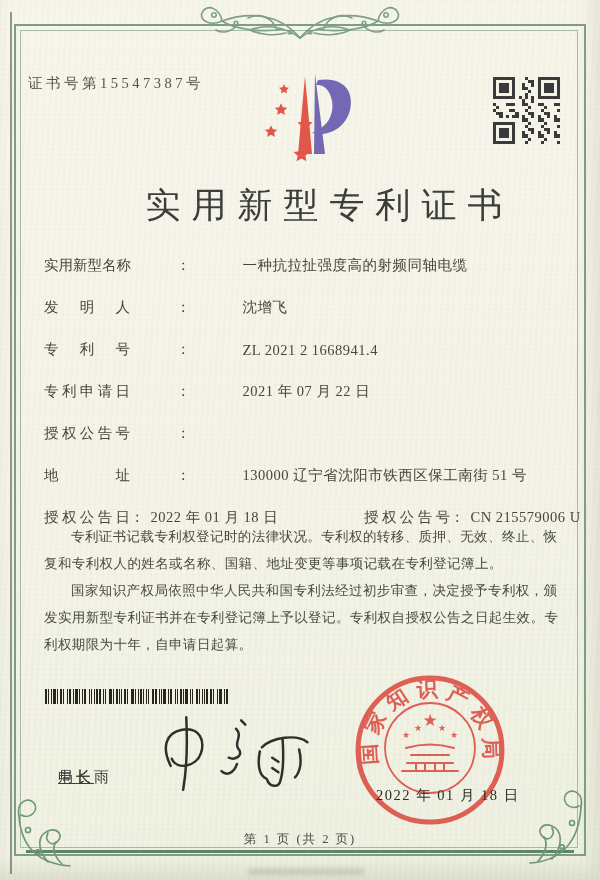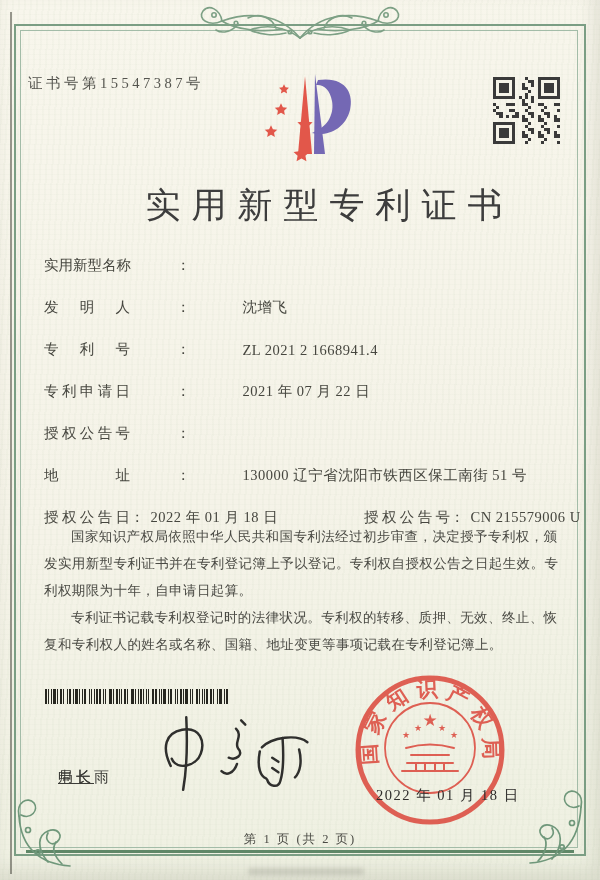--- a/index.html
+++ b/index.html
@@ -208,20 +208,21 @@
       <rect x="1" y="15" width="5" height="5" fill="#f5f3e8"></rect>
       <rect x="2" y="16" width="3" height="3" fill="#3a3a3a"></rect>
     </svg>
 
   <div class="abs title">实用新型专利证书</div>
 
   <div class="abs fields">
     <div class="frow">
       <span class="flabel">实用新型名称</span>
         <span class="fcolon">：</span>
+      <span class="fvalue">一种抗拉扯强度高的射频同轴电缆</span>
     </div>
     <div class="frow">
       <span class="flabel">发明人</span>
         <span class="fcolon">：</span>
       <span class="fvalue">沈增飞</span>
     </div>
     <div class="frow">
       <span class="flabel">专利号</span>
         <span class="fcolon">：</span>
       <span class="fvalue">ZL 2021 2 1668941.4</span>
@@ -248,22 +249,22 @@
       </span>
       <span class="fgroup">
         <span class="flabel">授权公告号</span>
           <span class="fcolon">：</span>
         <span class="fvalue">CN 215579006 U</span>
       </span>
     </div>
   </div>
 
   <div class="abs body-text">
+    <p>专利证书记载专利权登记时的法律状况。专利权的转移、质押、无效、终止、恢复和专利权人的姓名或名称、国籍、地址变更等事项记载在专利登记簿上。</p>
     <p>国家知识产权局依照中华人民共和国专利法经过初步审查，决定授予专利权，颁发实用新型专利证书并在专利登记簿上予以登记。专利权自授权公告之日起生效。专利权期限为十年，自申请日起算。</p>
-    <p>专利证书记载专利权登记时的法律状况。专利权的转移、质押、无效、终止、恢复和专利权人的姓名或名称、国籍、地址变更等事项记载在专利登记簿上。</p>
   </div>
 
   <svg class="abs barcode" id="barcode" width="186" height="15" viewBox="0 0 186 15" shape-rendering="crispEdges">
       <rect x="0" y="0" width="2" height="15" fill="#26261f"></rect>
       <rect x="3" y="0" width="1" height="15" fill="#26261f"></rect>
       <rect x="6" y="0" width="1" height="15" fill="#26261f"></rect>
       <rect x="8" y="0" width="3" height="15" fill="#26261f"></rect>
       <rect x="12" y="0" width="1" height="15" fill="#26261f"></rect>
       <rect x="15" y="0" width="2" height="15" fill="#26261f"></rect>
       <rect x="18" y="0" width="1" height="15" fill="#26261f"></rect>

